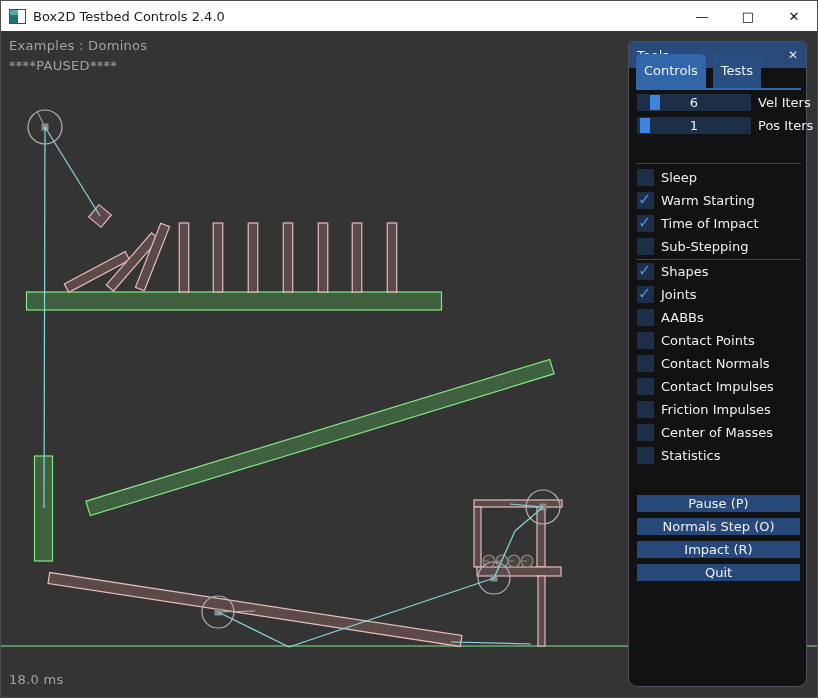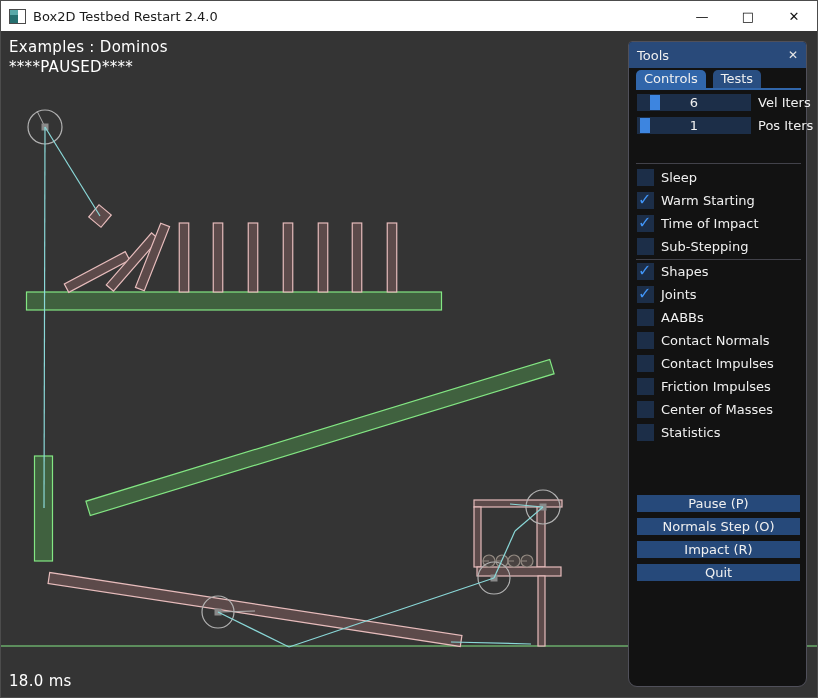--- a/index.html
+++ b/index.html
@@ -12,34 +12,34 @@
   #app-icon{width:15px;height:13px;margin-left:8px;border:1px solid #4a4a4a;position:relative;background:#fff;}
   #app-icon .ic-l{position:absolute;left:0;top:0;width:8px;height:5px;background:#59a8a8;}
   #app-icon .ic-b{position:absolute;left:0;top:5px;width:8px;height:8px;background:#256f6f;}
   #win-title{margin-left:7px;font-size:13px;color:#1b1b1b;white-space:nowrap;}
   #win-controls{margin-left:auto;display:flex;height:30px;}
   .win-btn{width:46px;height:30px;display:flex;align-items:center;justify-content:center;
            font-size:13px;color:#111;cursor:default;}
   
   #canvas{position:absolute;left:0;top:30px;width:818px;height:668px;background:#343434;}
   #scene{position:absolute;left:0;top:0;}
-  .cv-text{position:absolute;left:8px;font-size:15px;color:#ffffff;letter-spacing:0.3px;}
+  .cv-text{position:absolute;left:8px;font-size:13px;color:#a3a3a3;letter-spacing:0.3px;}
   #txt-example{top:7px;}
   #txt-paused{top:27px;}
   #txt-ms{top:641px;}
   
   #panel{position:absolute;left:627px;top:40px;width:179px;height:646px;background:#121212;
          border:1px solid #50505a;border-radius:4px 4px 9px 9px;box-sizing:border-box;
          font-size:13px;color:#f0f0f0;z-index:5;}
   #panel-titlebar{height:26px;background:#294a7a;display:flex;align-items:center;
                   padding:0 8px;border-radius:3px 3px 0 0;}
   #panel-close{margin-left:auto;font-size:12px;color:#e8e8e8;line-height:18px;cursor:default;}
   #tabbar{position:absolute;left:7px;top:28px;width:165px;height:18px;
           border-bottom:2px solid #3166aa;display:flex;align-items:flex-end;}
-  .tab{height:18px;line-height:18px;padding:0 8px;margin-right:7px;border-radius:5px 5px 0 0;
+  .tab{height:18px;line-height:18px;padding:8px 8px;margin-right:7px;border-radius:5px 5px 0 0;
        background:#294e81;cursor:default;}
   .tab.active{background:#3166aa;}
   #sliders{position:absolute;left:8px;top:52px;}
   .slider-row{position:relative;height:17px;margin-bottom:6px;width:163px;}
   .track{position:absolute;left:0;top:0;width:114px;height:17px;background:#1c2e48;}
   .handle{position:absolute;top:1px;width:10px;height:15px;background:#3d85e0;}
   .sval{position:absolute;left:0;top:0;width:114px;height:17px;line-height:17px;text-align:center;z-index:2;}
   .slabel{position:absolute;left:121px;top:0;height:17px;line-height:17px;white-space:nowrap;}
   .sep{position:absolute;left:7px;width:165px;height:1px;background:#42424a;}
   #sep1{top:121px;} #sep2{top:217px;}
@@ -56,21 +56,21 @@
 </head>
 <body>
 
 <div id="root">
 
   <div id="titlebar">
     <div id="app-icon">
       <div class="ic-l"></div>
       <div class="ic-b"></div>
     </div>
-    <div id="win-title">Box2D Testbed Restart 2.4.0</div>
+    <div id="win-title">Box2D Testbed Controls 2.4.0</div>
     <div id="win-controls">
         <div class="win-btn">—</div>
         <div class="win-btn">□</div>
         <div class="win-btn">✕</div>
       </div>
   </div>
 
   <div id="canvas">
     <svg id="scene" width="818" height="668" viewBox="0 0 818 668">
         <line x1="0" y1="615" x2="818" y2="615" stroke="#83e683" stroke-width="1.2"></line>
@@ -187,20 +187,24 @@
             <span class="cb-check">✓</span>
           </div>
           <span class="cb-label">Joints</span>
         </div>
         <div class="cb-row">
           <div class="cb-box"></div>
           <span class="cb-label">AABBs</span>
         </div>
         <div class="cb-row">
           <div class="cb-box"></div>
+          <span class="cb-label">Contact Points</span>
+        </div>
+        <div class="cb-row">
+          <div class="cb-box"></div>
           <span class="cb-label">Contact Normals</span>
         </div>
         <div class="cb-row">
           <div class="cb-box"></div>
           <span class="cb-label">Contact Impulses</span>
         </div>
         <div class="cb-row">
           <div class="cb-box"></div>
           <span class="cb-label">Friction Impulses</span>
         </div>

